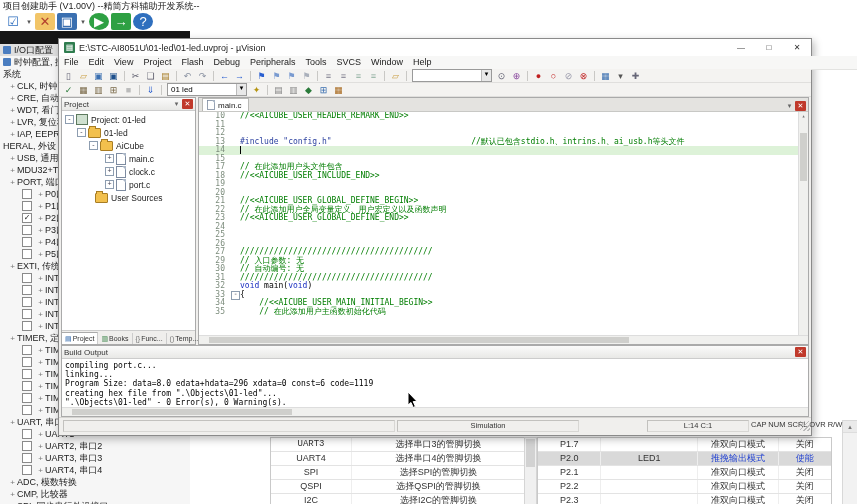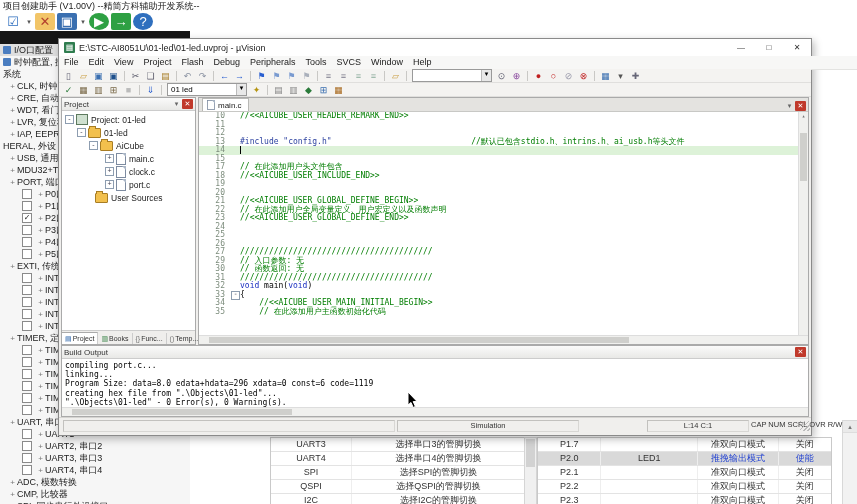--- a/index.html
+++ b/index.html
@@ -289,21 +289,21 @@
       <span>CMP, 比较器</span>
     </div>
     <div class="sb-item" style="padding-left: 8px;">
       <span class="sb-plus">+</span>
       <span>SPI, 同步串行外设接口</span>
     </div>
   </div>
 
 <div class="abs ptable" id="tblL">
     <div class="prow">
-      <div class="pcell" style="width: 80px;">UART3</div>
+      <div class="pcell" style="width: 80px; font-family: Liberation Mono, monospace;">UART3</div>
       <div class="pcell" style="flex: 1 1 0%; border-right: none;">选择串口3的管脚切换</div>
     </div>
     <div class="prow">
       <div class="pcell" style="width: 80px;">UART4</div>
       <div class="pcell" style="flex: 1 1 0%; border-right: none;">选择串口4的管脚切换</div>
     </div>
     <div class="prow">
       <div class="pcell" style="width: 80px;">SPI</div>
       <div class="pcell" style="flex: 1 1 0%; border-right: none;">选择SPI的管脚切换</div>
     </div>
@@ -529,21 +529,21 @@
             <div class="cl"><span class="ln">19</span><span class="fold"></span><span class="ct"></span></div>
             <div class="cl"><span class="ln">20</span><span class="fold"></span><span class="ct"></span></div>
             <div class="cl"><span class="ln">21</span><span class="fold"></span><span class="ct"><span class="cm">//&lt;&lt;AICUBE_USER_GLOBAL_DEFINE_BEGIN&gt;&gt;</span></span></div>
             <div class="cl"><span class="ln">22</span><span class="fold"></span><span class="ct"><span class="cm">// 在此添加用户全局变量定义、用户宏定义以及函数声明</span></span></div>
             <div class="cl"><span class="ln">23</span><span class="fold"></span><span class="ct"><span class="cm">//&lt;&lt;AICUBE_USER_GLOBAL_DEFINE_END&gt;&gt;</span></span></div>
             <div class="cl"><span class="ln">24</span><span class="fold"></span><span class="ct"></span></div>
             <div class="cl"><span class="ln">25</span><span class="fold"></span><span class="ct"></span></div>
             <div class="cl"><span class="ln">26</span><span class="fold"></span><span class="ct"></span></div>
             <div class="cl"><span class="ln">27</span><span class="fold"></span><span class="ct"><span class="cm">////////////////////////////////////////</span></span></div>
             <div class="cl"><span class="ln">29</span><span class="fold"></span><span class="ct"><span class="cm">// 入口参数: 无</span></span></div>
-            <div class="cl"><span class="ln">30</span><span class="fold"></span><span class="ct"><span class="cm">// 函数返回: 无</span></span></div>
+            <div class="cl"><span class="ln">30</span><span class="fold"></span><span class="ct"><span class="cm">// 自动编号: 无</span></span></div>
             <div class="cl"><span class="ln">31</span><span class="fold"></span><span class="ct"><span class="cm">////////////////////////////////////////</span></span></div>
             <div class="cl"><span class="ln">32</span><span class="fold"></span><span class="ct"><span class="kw">void</span><span class="pl"> main(</span><span class="kw">void</span><span class="pl">)</span></span></div>
             <div class="cl"><span class="ln">33</span><span class="fold"><span class="exp">-</span></span><span class="ct"><span class="pl">{</span></span></div>
             <div class="cl"><span class="ln">34</span><span class="fold"></span><span class="ct"><span class="cm">    //&lt;&lt;AICUBE_USER_MAIN_INITIAL_BEGIN&gt;&gt;</span></span></div>
             <div class="cl"><span class="ln">35</span><span class="fold"></span><span class="ct"><span class="cm">    // 在此添加用户主函数初始化代码</span></span></div>
           </div>
         <div id="ed-vscroll">▴<div class="vthumb"></div></div>
       </div>
       <div class="hscroll">
           <div class="hthumb" style="width:420px"></div>

